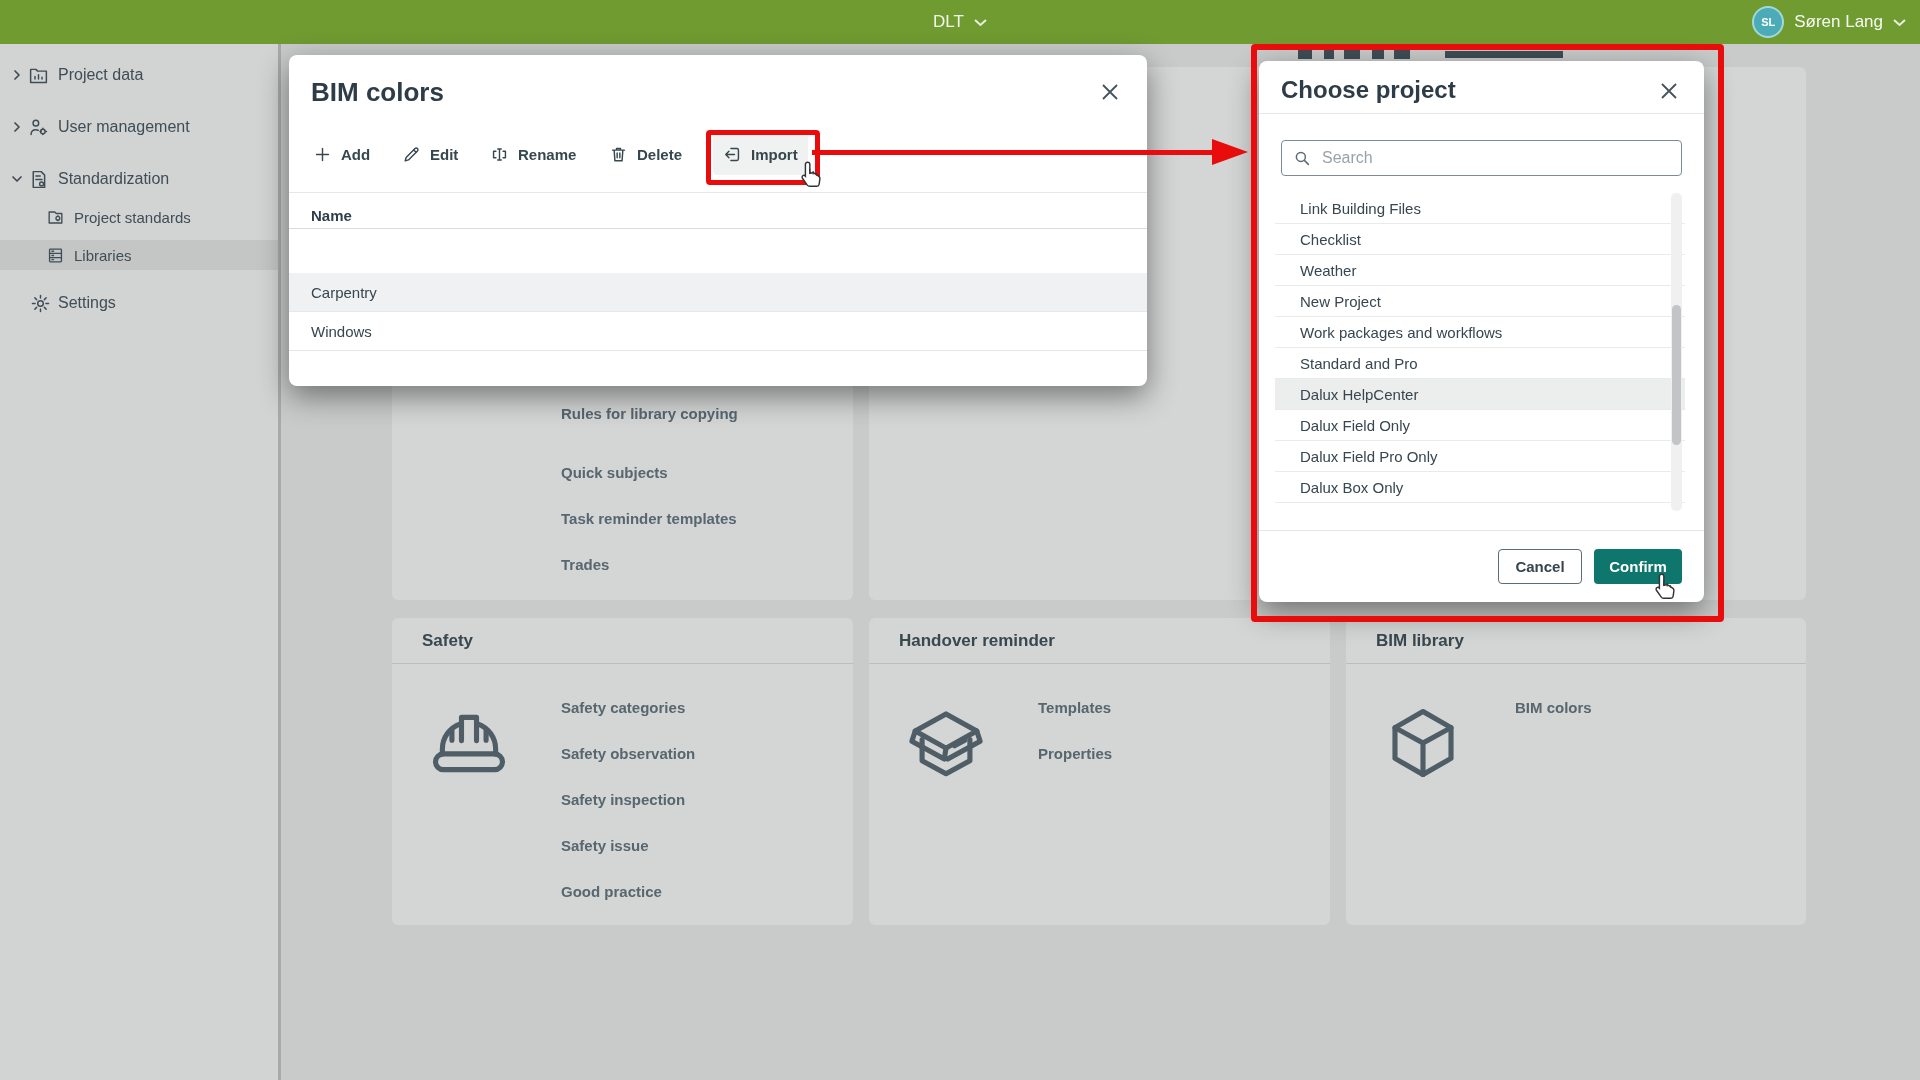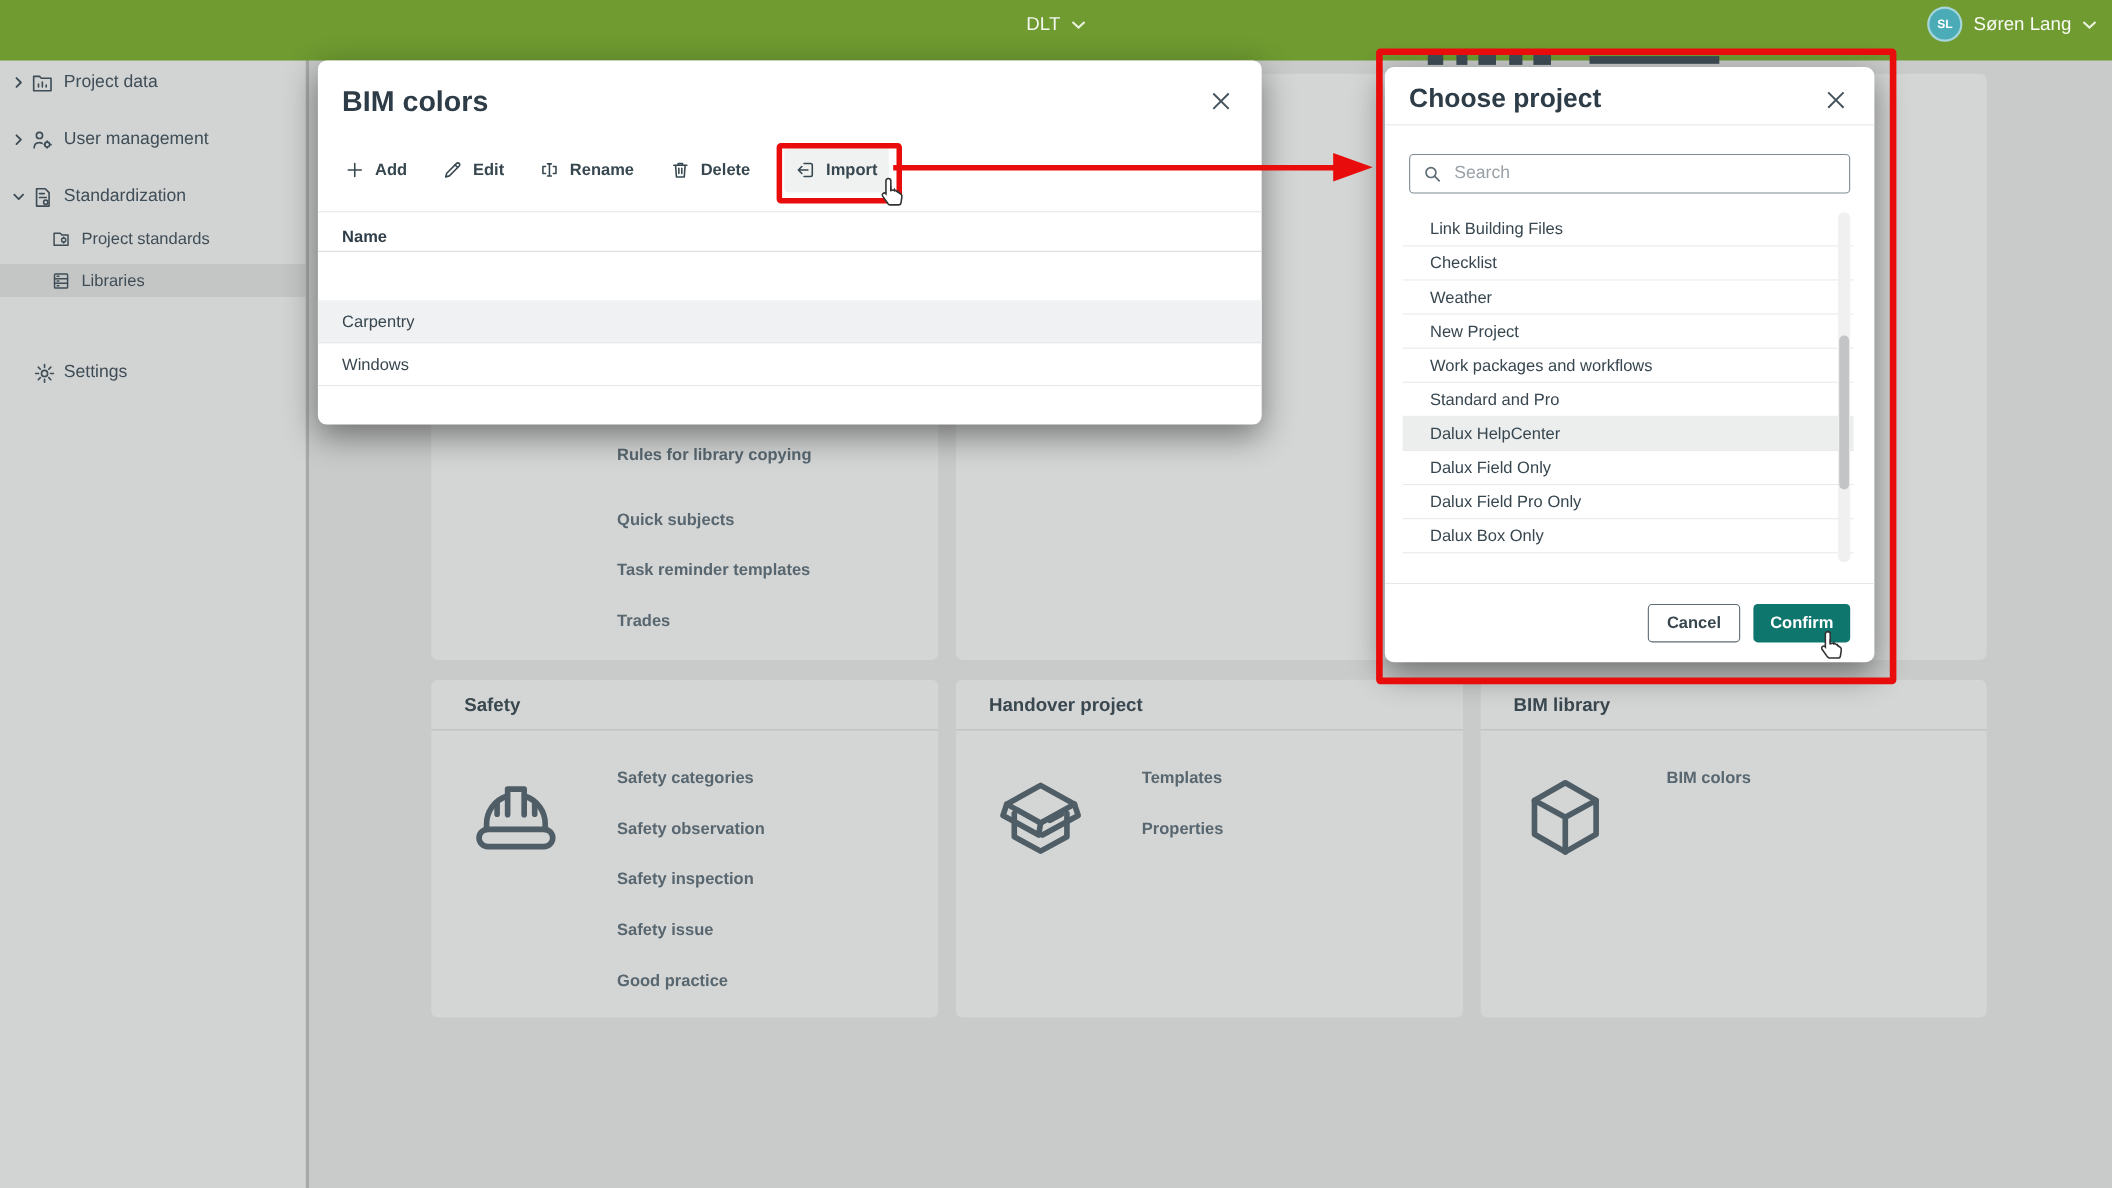--- a/index.html
+++ b/index.html
@@ -1,19 +1,19 @@
 <!DOCTYPE html>
 <html><head>
 <meta charset="utf-8">
 <style>
   html,body{margin:0;padding:0;background:#9e9f9f;}
   #stage{position:relative;width:1920px;height:1080px;overflow:hidden;
          font-family:"Liberation Sans",sans-serif;background:#c9caca;}
   
-  #topbar{position:absolute;left:0;top:0;width:1920px;height:55px;background:#6F9B31;z-index:3;}
+  #topbar{position:absolute;left:0;top:0;width:1920px;height:44px;background:#6F9B31;z-index:3;}
   #project-selector{position:absolute;left:0;right:0;top:0;height:44px;display:flex;align-items:center;justify-content:center;gap:10px;color:rgba(255,255,255,.92);font-size:17px;cursor:pointer;}
   #user-menu{position:absolute;right:14px;top:0;height:44px;display:flex;align-items:center;gap:10px;cursor:pointer;}
   #avatar{width:28px;height:28px;border-radius:50%;background:#4BACB8;border:2px solid rgba(255,255,255,.5);color:#fff;font-size:11px;font-weight:700;display:flex;align-items:center;justify-content:center;}
   #user-name{color:rgba(255,255,255,.95);font-size:17px;}
   .chev{stroke:rgba(255,255,255,.85);stroke-width:2;fill:none;}
   
   #sidebar{position:absolute;left:0;top:44px;width:278px;height:1036px;background:#d2d3d3;border-right:3px solid #a8a9a9;z-index:2;}
   .side-item{position:absolute;left:0;width:100%;height:30px;display:flex;align-items:center;color:#3f4d56;font-size:16px;cursor:pointer;}
   .side-item .sch{position:absolute;left:11px;width:12px;height:12px;}
   .side-item .sic{position:absolute;left:28px;width:21px;height:21px;}
@@ -132,21 +132,21 @@
 
     <div class="side-item side-sub" style="top:196px;">
       <svg class="sic sideicon" viewBox="0 0 24 24">
           <rect x="4.5" y="4" width="15" height="16" rx="1"></rect>
           <path d="M4.5 9.3h15M4.5 14.6h15"></path>
           <path d="M7.5 6.6h2M7.5 12h2M7.5 17.3h2"></path>
         </svg>
       <span class="slb">Libraries</span>
     </div>
 
-    <div class="side-item" style="top:244px;margin-top:36px;">
+    <div class="side-item" style="top:244px;">
       <svg class="sic sideicon" style="left:30px;" viewBox="0 0 24 24">
           <circle cx="12" cy="12" r="3.2"></circle>
           <path d="M12 2.8v3M12 18.2v3M2.8 12h3M18.2 12h3M5.5 5.5l2.1 2.1M16.4 16.4l2.1 2.1M18.5 5.5l-2.1 2.1M7.6 16.4l-2.1 2.1"></path>
         </svg>
       <span class="slb">Settings</span>
     </div>
   </div>
 
   <div class="card" style="left:392px;top:67px;width:461px;height:533px;">
     <span class="card-item" style="top:338px;">Rules for library copying</span>
@@ -166,21 +166,21 @@
       <rect x="2.2" y="15.2" width="19.6" height="4.6" rx="2.3"></rect>
     </svg>
     <span class="card-item" style="top:81px;">Safety categories</span>
     <span class="card-item" style="top:127px;">Safety observation</span>
     <span class="card-item" style="top:173px;">Safety inspection</span>
     <span class="card-item" style="top:219px;">Safety issue</span>
     <span class="card-item" style="top:265px;">Good practice</span>
   </div>
 
   <div class="card" style="left:869px;top:618px;width:461px;height:307px;">
-    <div class="card-head">Handover project</div>
+    <div class="card-head">Handover reminder</div>
     <svg class="bigicon" viewBox="0 0 24 24">
       <path d="M12 3.5L3 8.5l9 5 9-5z"></path>
         <path d="M3 8.5l-1 3 9.5 5.2L12 13.5"></path>
         <path d="M21 8.5l1 3-9.5 5.2"></path>
       <path d="M5 11v6.2l7 3.8 7-3.8V11"></path>
         <path d="M14.5 12.8l3-1.6"></path>
     </svg>
     <span class="card-item" style="top:81px;">Templates</span>
     <span class="card-item" style="top:127px;">Properties</span>
   </div>

